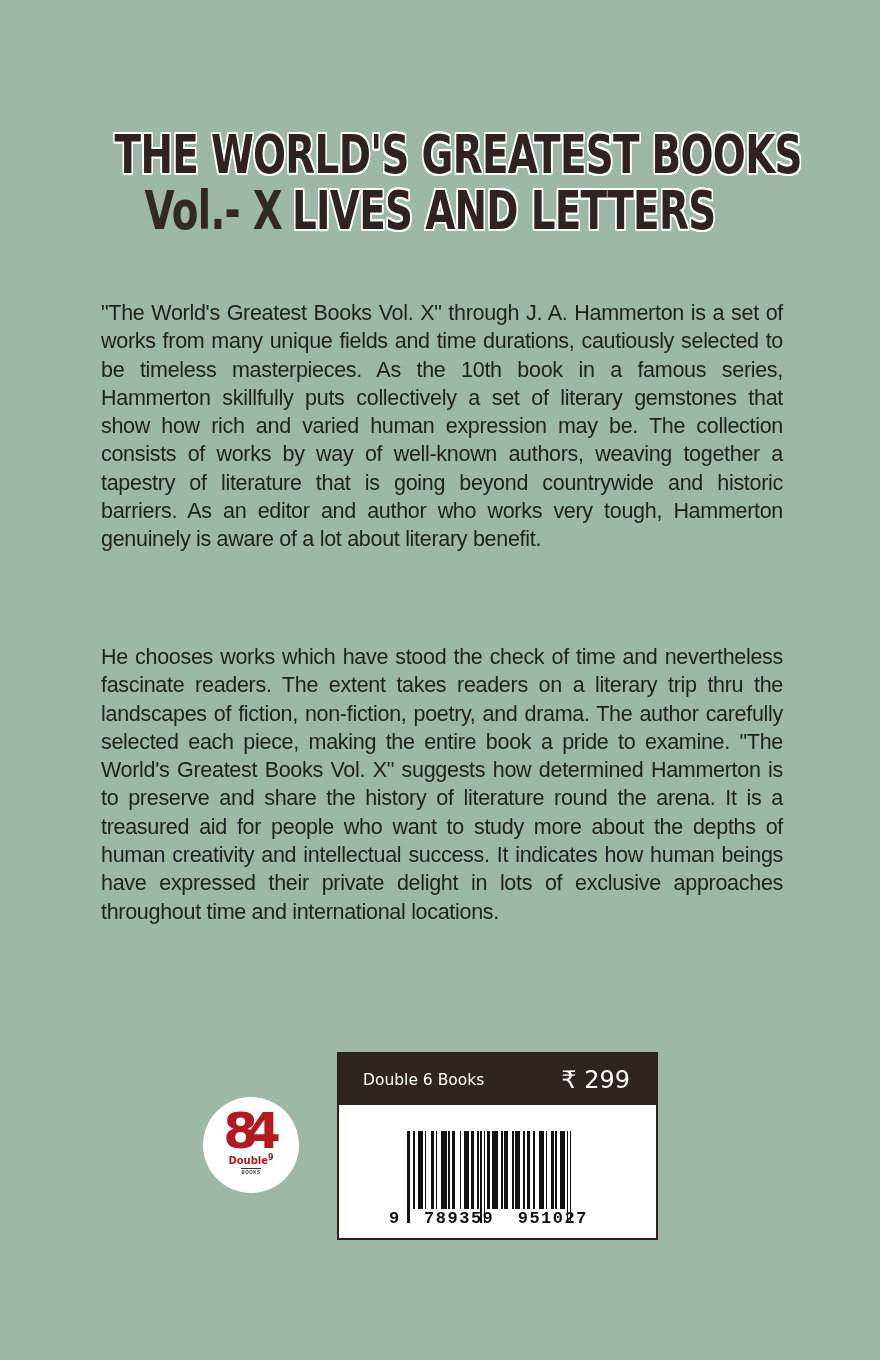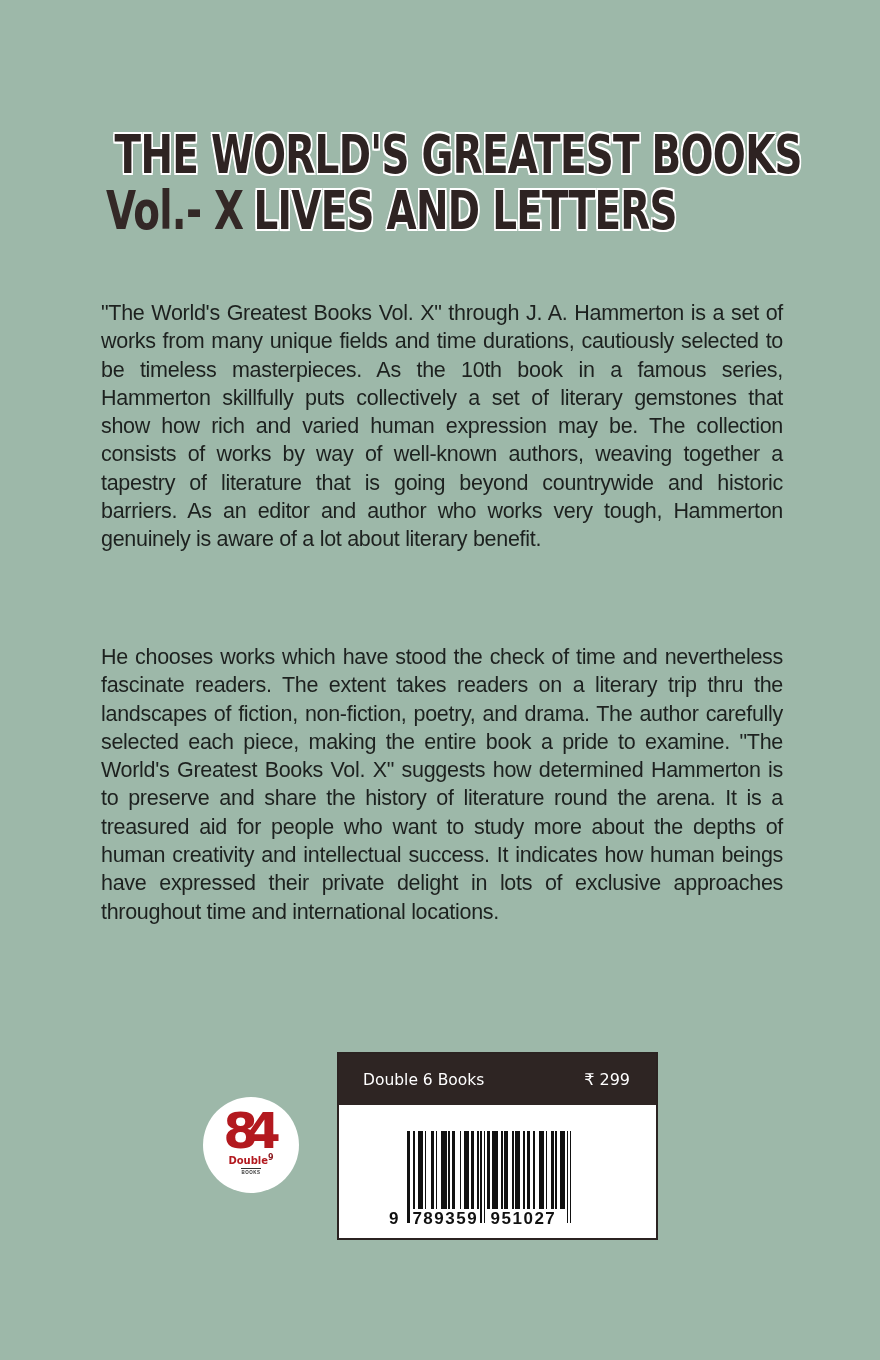--- a/index.html
+++ b/index.html
@@ -6,20 +6,21 @@
   body {
     width: 880px; height: 1360px;
     background: #9db8a9;
     position: relative;
     overflow: hidden;
     font-family: "Liberation Sans", sans-serif;
   }
   .title-block {
     position: absolute;
     left: 0; top: 128px; width: 880px;
+    text-align: center;
   }
   .title-line {
     font-family: "DejaVu Sans", sans-serif;
     font-weight: bold;
     color: #2e2322;
     letter-spacing: -1px;
     transform: scaleX(0.72);
     transform-origin: center;
     white-space: nowrap;
     line-height: 1;
@@ -92,21 +93,21 @@
   .price-header {
     height: 51px;
     background: #2e2523;
     display: flex; align-items: center; justify-content: space-between;
     padding: 0 26px 0 24px;
   }
   .publisher {
     color: #ffffff; font-size: 15.5px; font-family: "DejaVu Sans", sans-serif;
   }
   .price {
-    color: #ffffff; font-size: 16px; font-family: "DejaVu Sans", sans-serif;
+    color: #ffffff; font-size: 24px; font-family: "DejaVu Sans", sans-serif;
   }
   .isbn-text {
     text-align: center;
     font-family: "Liberation Sans", sans-serif;
     font-weight: bold;
     font-size: 14px;
     color: #111;
     margin-top: 5px;
     letter-spacing: 0.3px;
     margin-left: -15px;
@@ -116,21 +117,21 @@
     left: 68px; top: 77px;
     width: 182px; height: 84px;
     display: flex; align-items: flex-start;
   }
   .bar { height: 78px; background: #111; }
   .bar.tall { height: 92px; }
   .gap { height: 78px; }
   .barcode-digits {
     position: absolute;
     left: 50px; top: 155px;
-    font-family: Liberation Sans, sans-serif;
+    font-family: Liberation Mono, monospace;
     font-weight: bold;
     font-size: 17px;
     color: #111;
     letter-spacing: 1.5px;
     white-space: pre;
     background: transparent;
   }
 </style>
 </head>
 <body>

